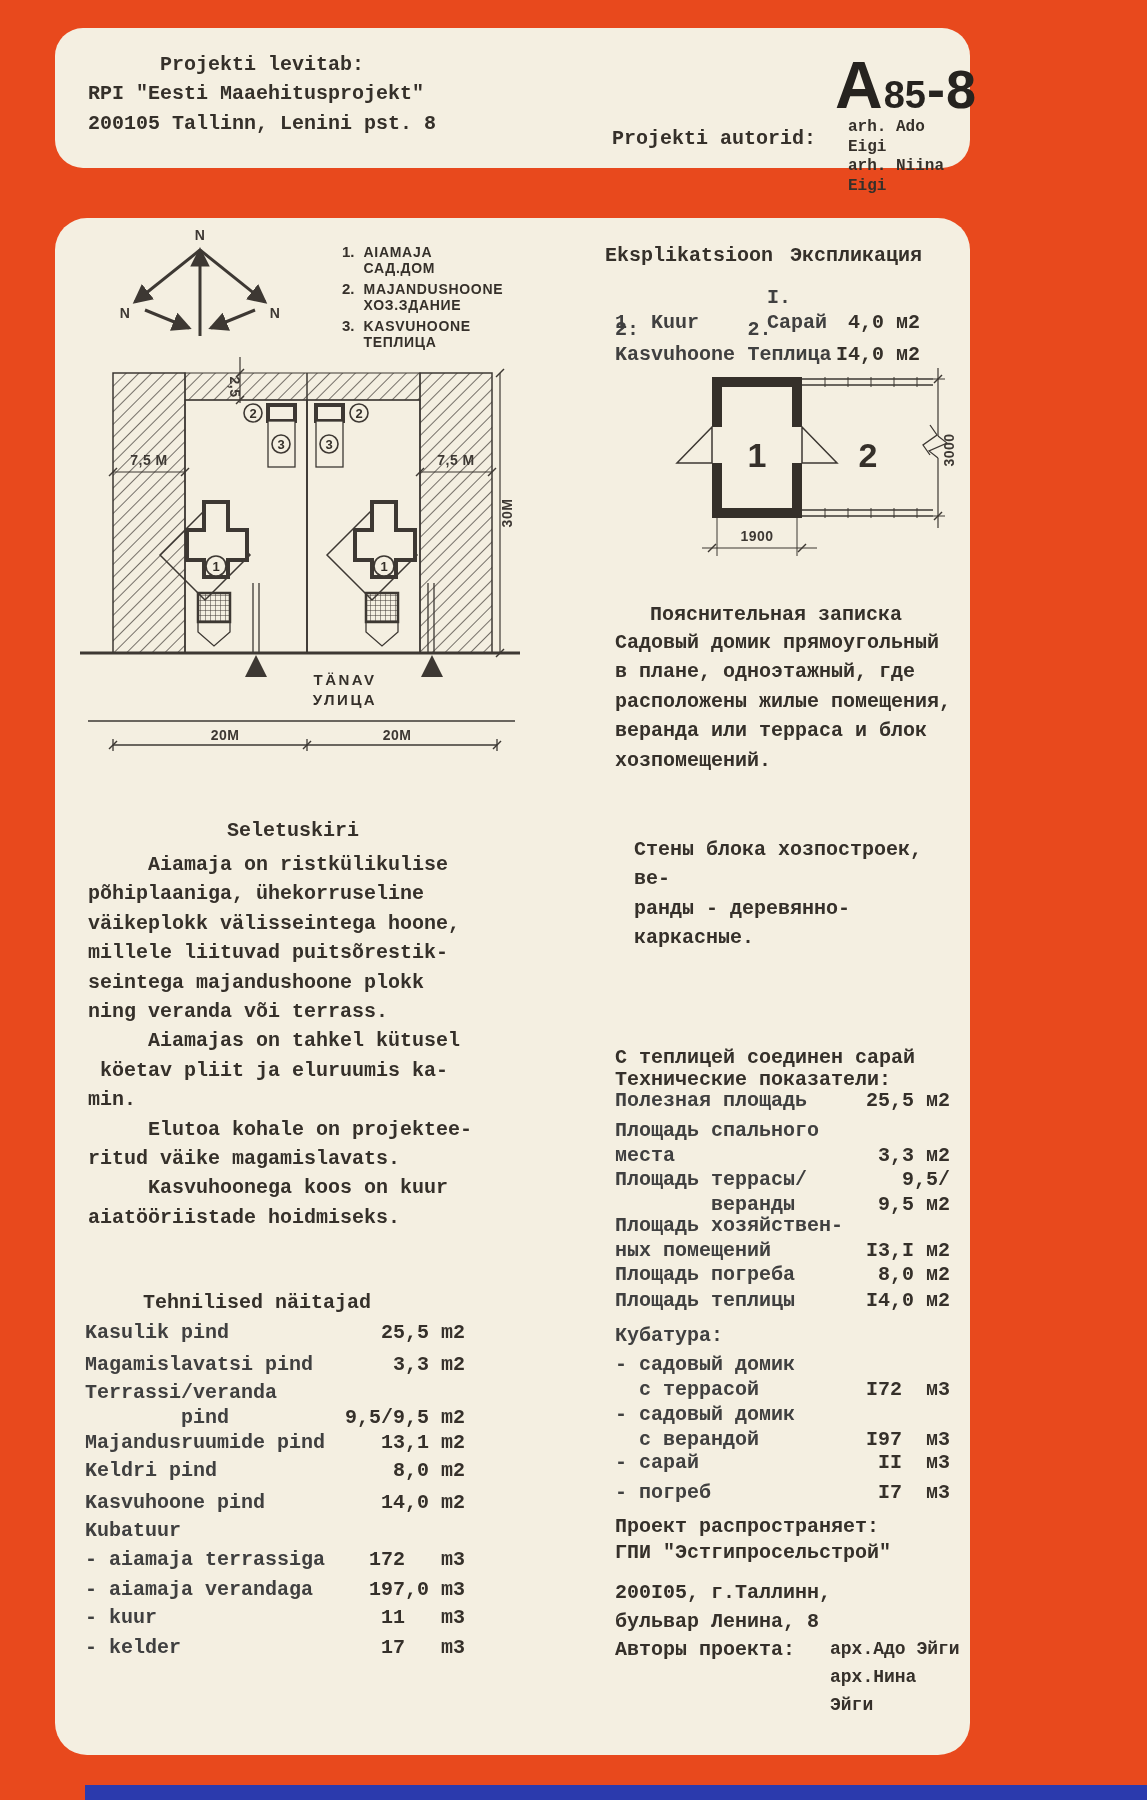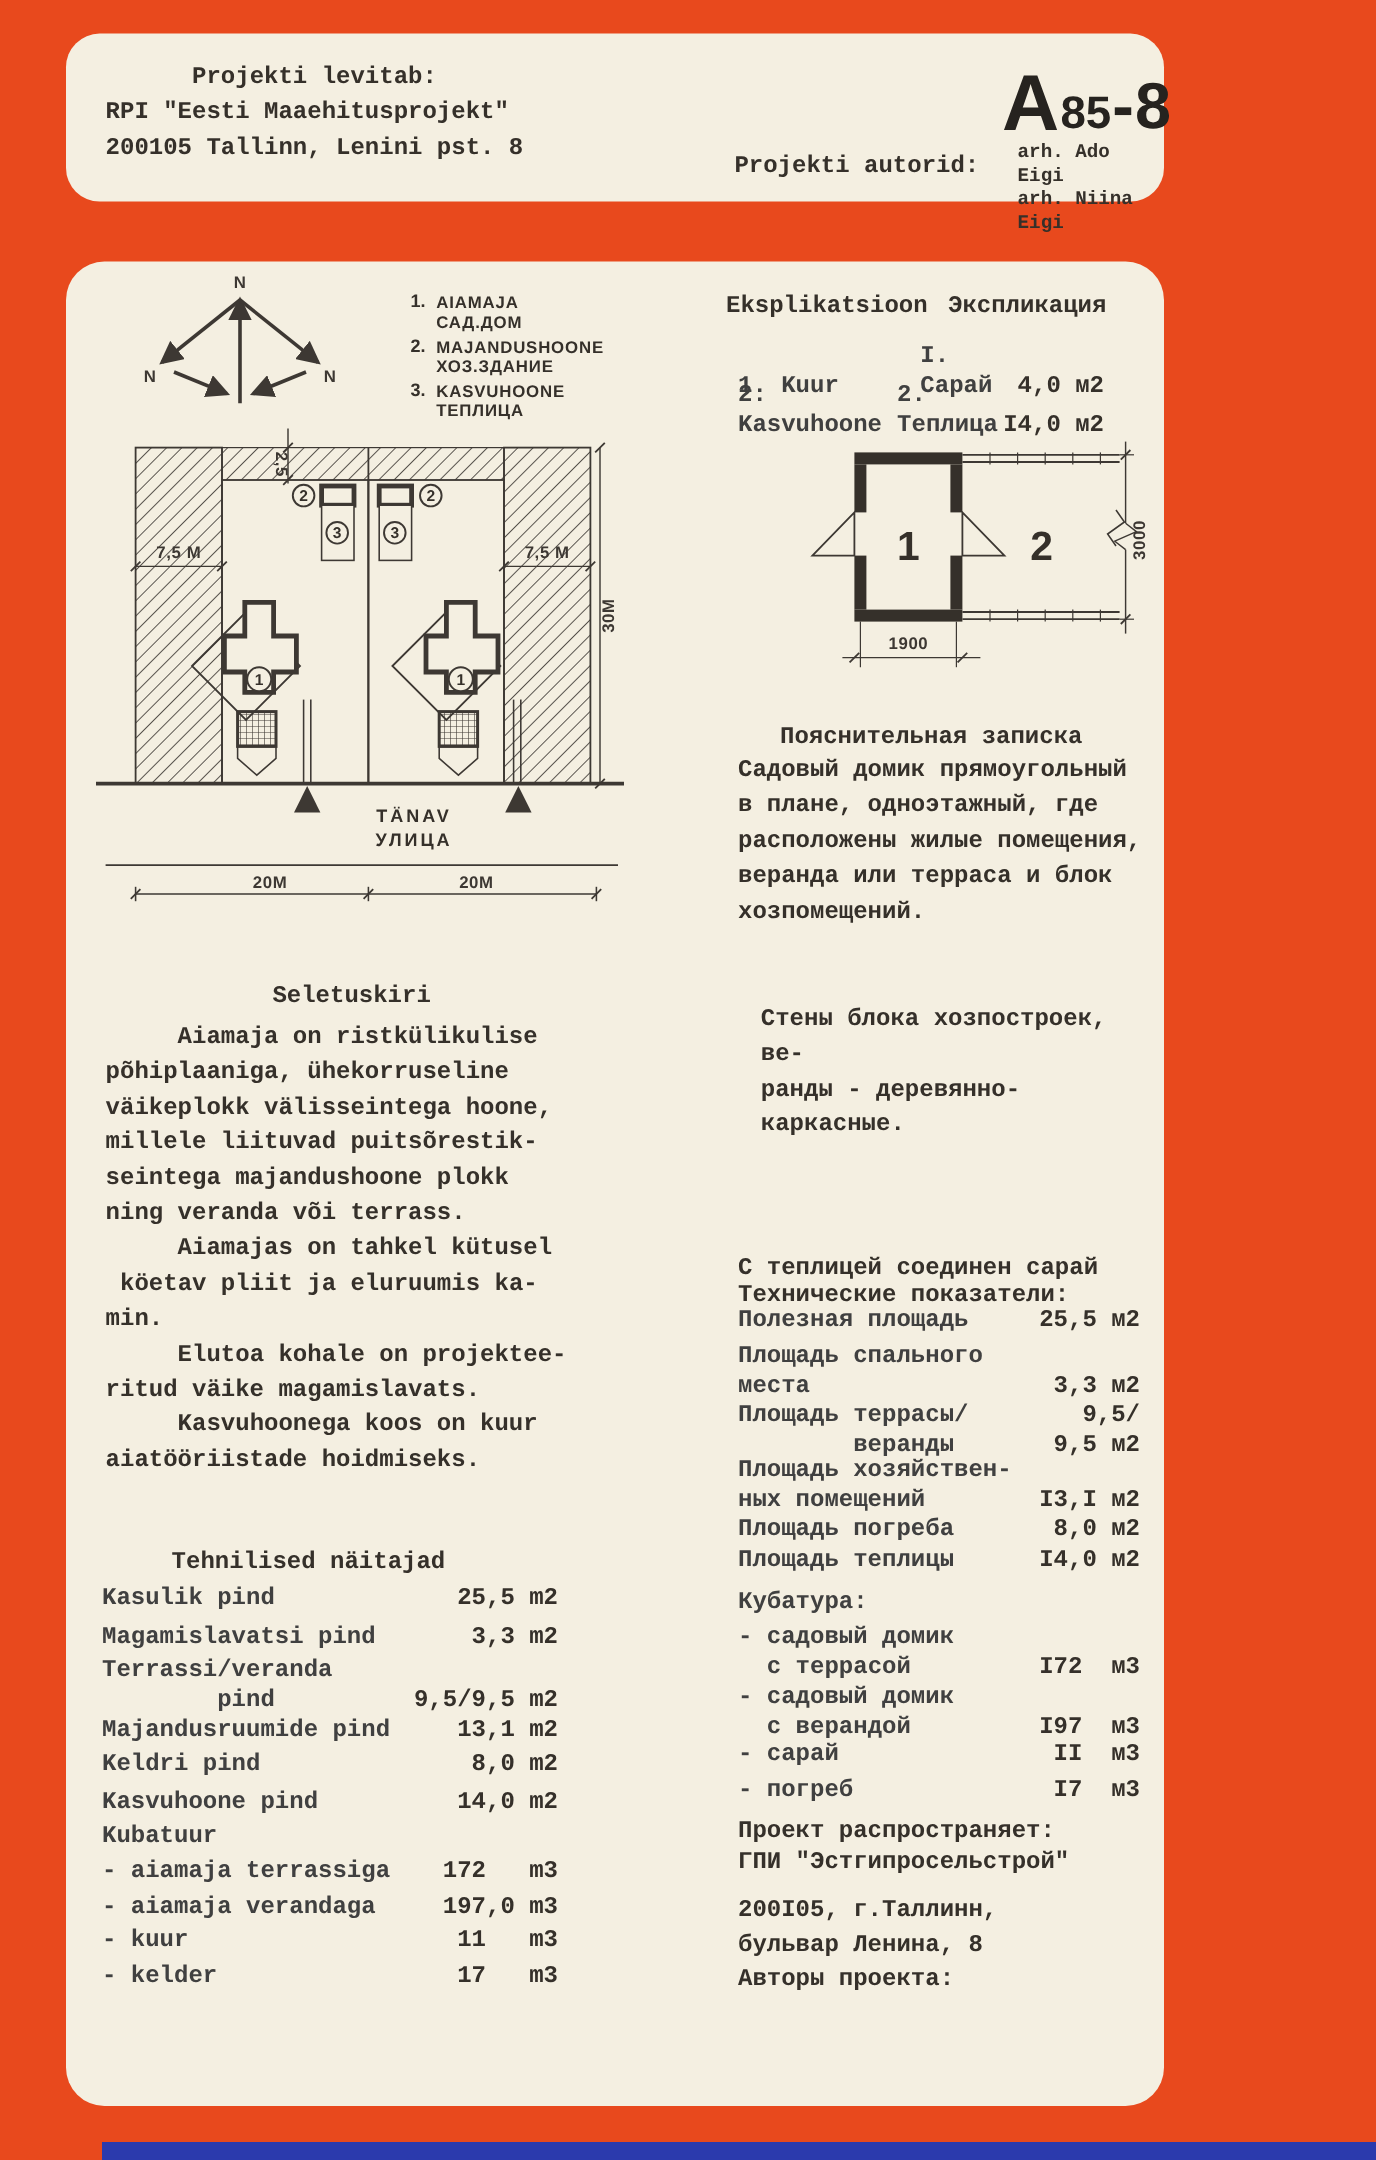--- a/index.html
+++ b/index.html
@@ -377,17 +377,19 @@
           <div class="tl">- погреб</div>
           <div class="tv">I7  м3</div>
         </div>
     </div>
 
     <div class="block mono" style="left:560px;top:1294px;">Проект распространяет:</div>
     <div class="block mono" style="left:560px;top:1320px;">ГПИ "Эстгипросельстрой"</div>
     <div class="block mono" style="left:560px;top:1360px;">200I05, г.Таллинн,</div>
     <div class="block mono" style="left:560px;top:1389px;">бульвар Ленина, 8</div>
     <div class="block mono" style="left:560px;top:1417px;">Авторы проекта:</div>
+    <div class="block mono" style="left:775px;top:1417px;font-size:18px;line-height:28px;">арх.Адо Эйги
+арх.Нина Эйги</div>
 
   </div>
 
   <div class="blue-strip"></div>
 </div>
 
 </body></html>

